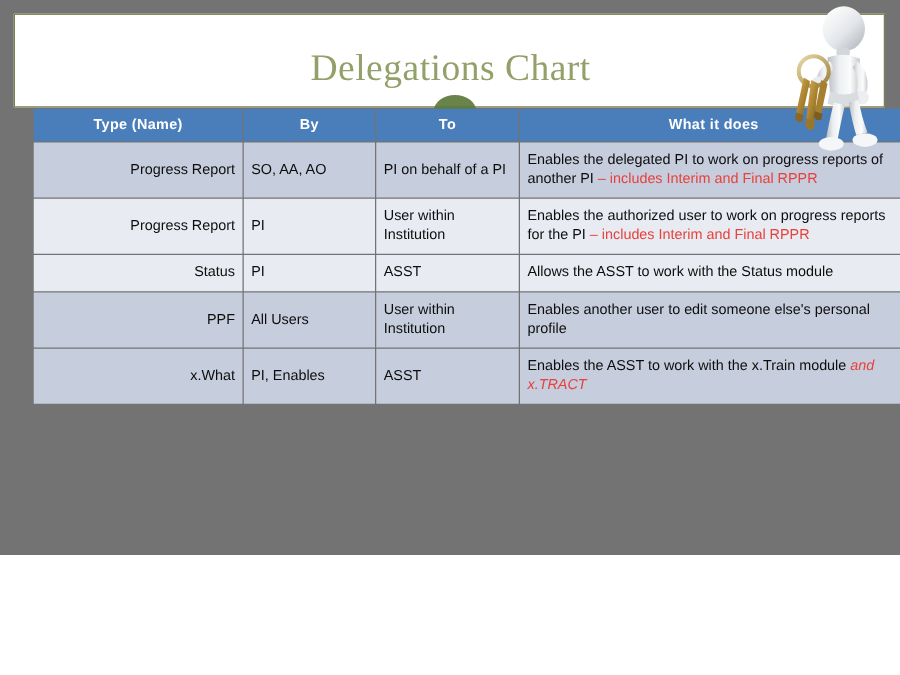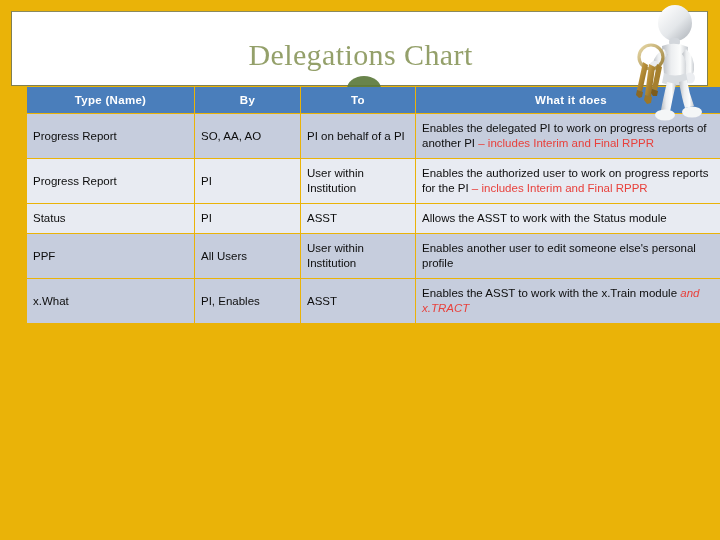--- a/index.html
+++ b/index.html
@@ -9,22 +9,22 @@
   body {
     width: 720px;
     height: 540px;
     overflow: hidden;
     background: #ffffff;
     font-family: "Liberation Sans", sans-serif;
   }
   #slide {
     position: relative;
     width: 720px;
-    height: 540px;
-    background: #eab308;
+    height: 444px;
+    background: #737373;
     overflow: hidden;
   }
   
   #title-frame {
     position: absolute;
     left: 11px;
     top: 11px;
     width: 697px;
     height: 75px;
     border: 1px solid #7f7f52;
@@ -84,21 +84,21 @@
     color: #0d0d0d;
     font-size: 11.5px;
     line-height: 15px;
   }
   #deleg-table tr.row-dark td {
     background: #c6cddd;
   }
   #deleg-table tr.row-light td {
     background: #e8ebf2;
   }
-  td.c-type  { padding-left: 6px; }
+  td.c-type  { padding-left: 6px; text-align: right; }
   td.c-by    { padding-left: 8px; }
   td.c-to    { padding-left: 8px; }
   td.c-what  { padding-left: 8px; }
   .red {
     color: #e8413c;
   }
   .red-i {
     color: #e8413c;
     font-style: italic;
   }

